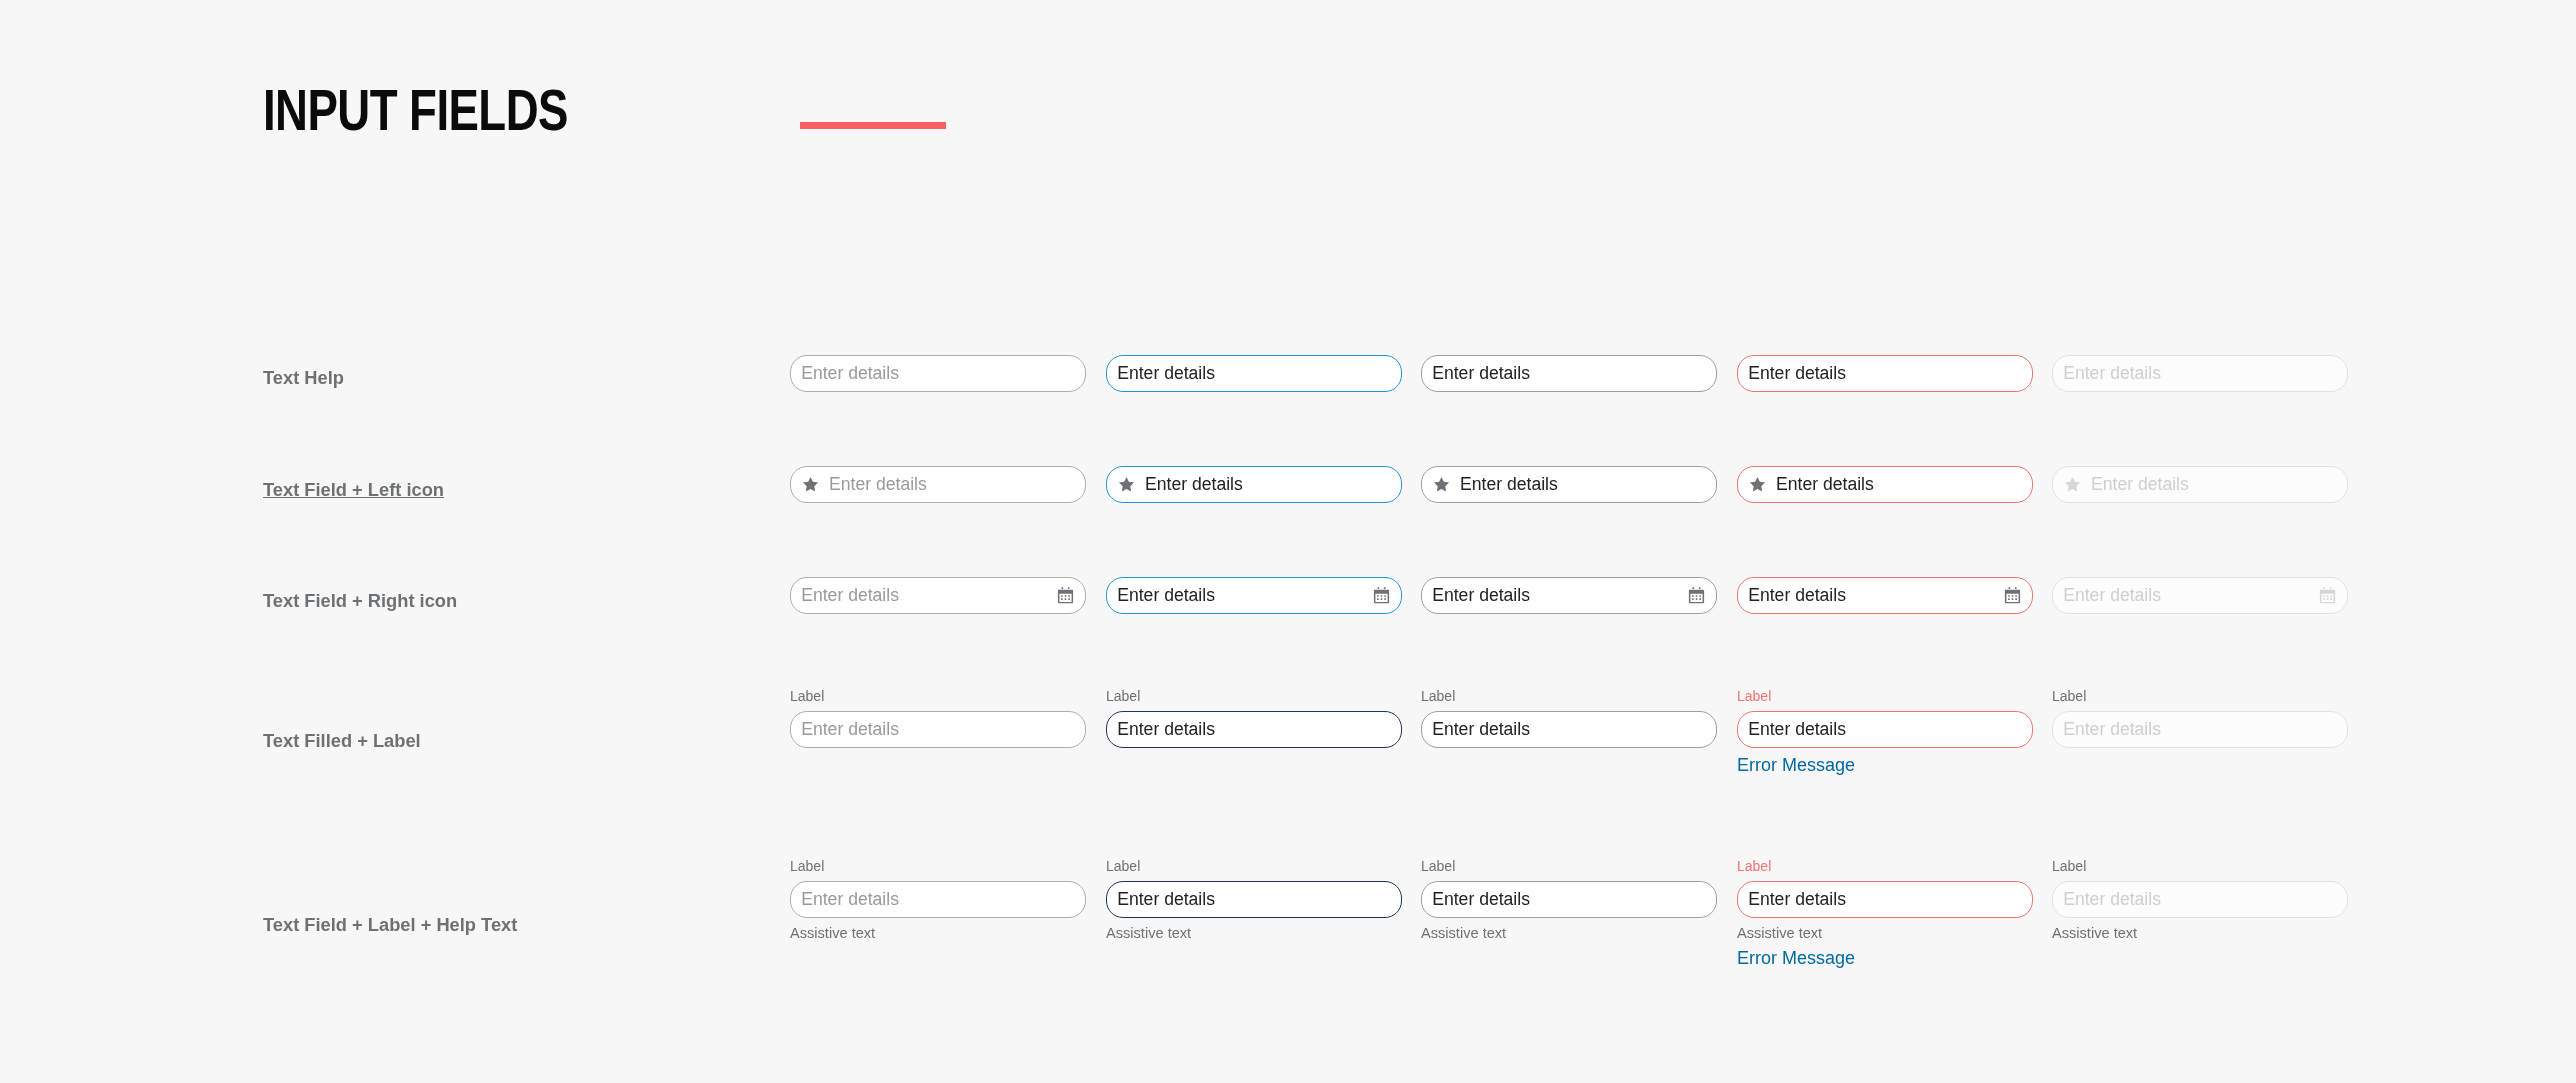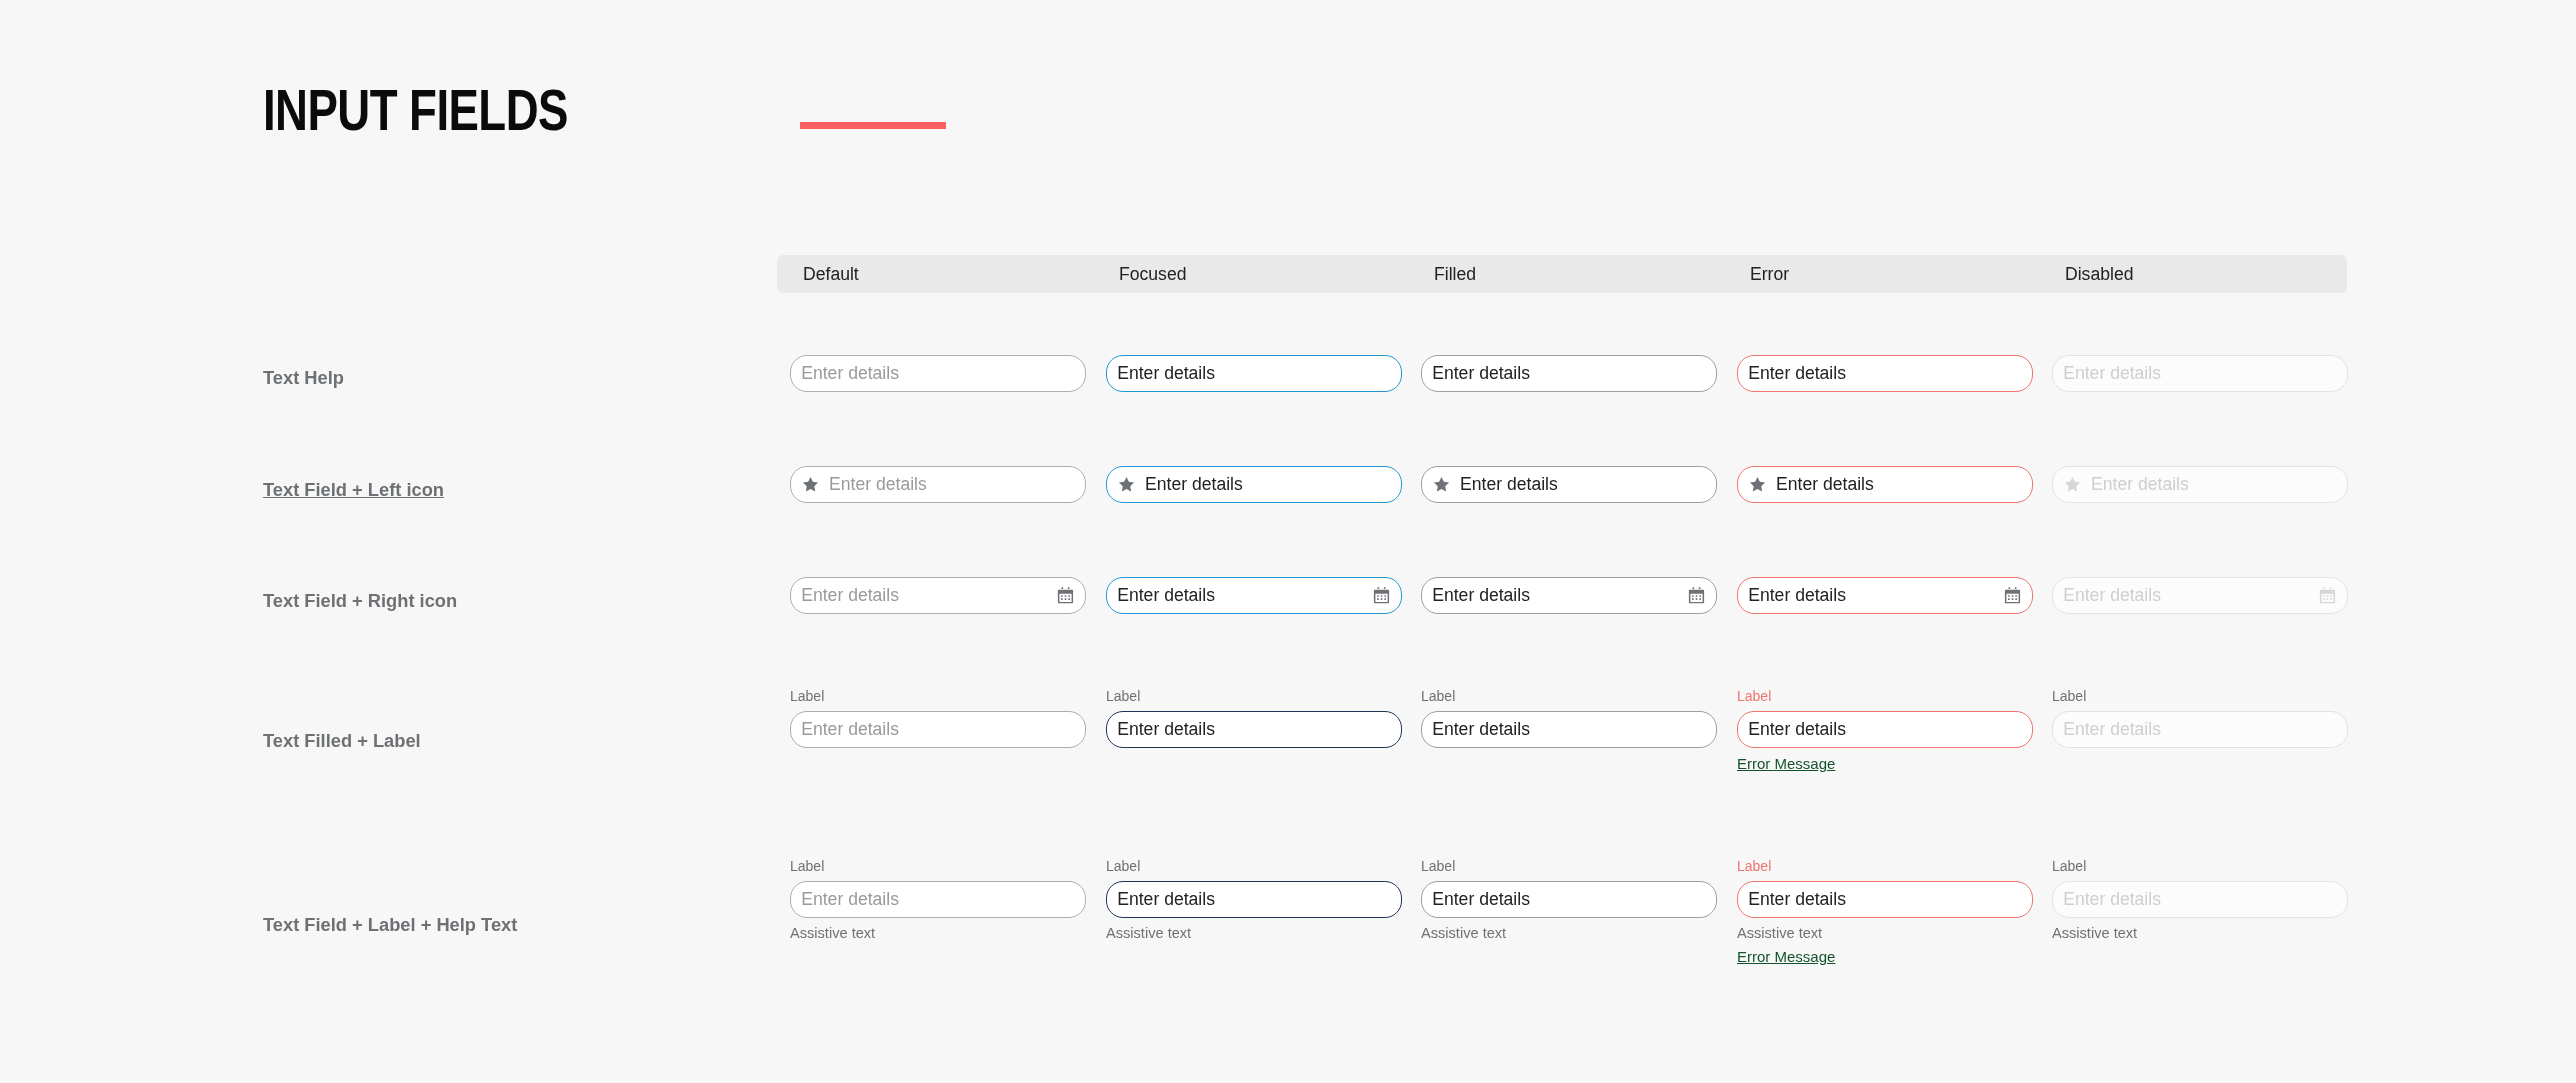--- a/index.html
+++ b/index.html
@@ -82,39 +82,32 @@
   .fld-label {
     font-size: 14px; color: #6E7174;
     margin-bottom: 6.6px; white-space: nowrap;
   }
   .fld-label.is-error { color: #F0736E; }
   .helper {
     font-size: 14.6px; color: #6E7174;
     margin-top: 7.3px; white-space: nowrap;
   }
   .errmsg {
-    font-size: 15px; color: #14532d;
-    margin-top: 7.3px; white-space: nowrap; text-decoration: underline;
+    font-size: 18px; color: #0369a1;
+    margin-top: 7.3px; white-space: nowrap;
   }
 </style>
 </head>
 <body>
 
 <div id="root">
 
   <h1 class="page-title">INPUT FIELDS</h1>
   <div class="accent-rule"></div>
 
-  <div class="col-header-band" id="col-header-band">
-      <div class="col-head" style="left: 26px;">Default</div>
-      <div class="col-head" style="left: 342px;">Focused</div>
-      <div class="col-head" style="left: 657px;">Filled</div>
-      <div class="col-head" style="left: 973px;">Error</div>
-      <div class="col-head" style="left: 1288px;">Disabled</div>
-    </div>
 
   <div id="grid">
       <div class="row-label" style="top: 367px;">Text Help</div>
       <div class="cell" style="left: 790px; top: 355px;">
         <div class="field state-default">
           <span class="value">Enter details</span>
         </div>
       </div>
       <div class="cell" style="left: 1106px; top: 355px;">
         <div class="field state-focused">

